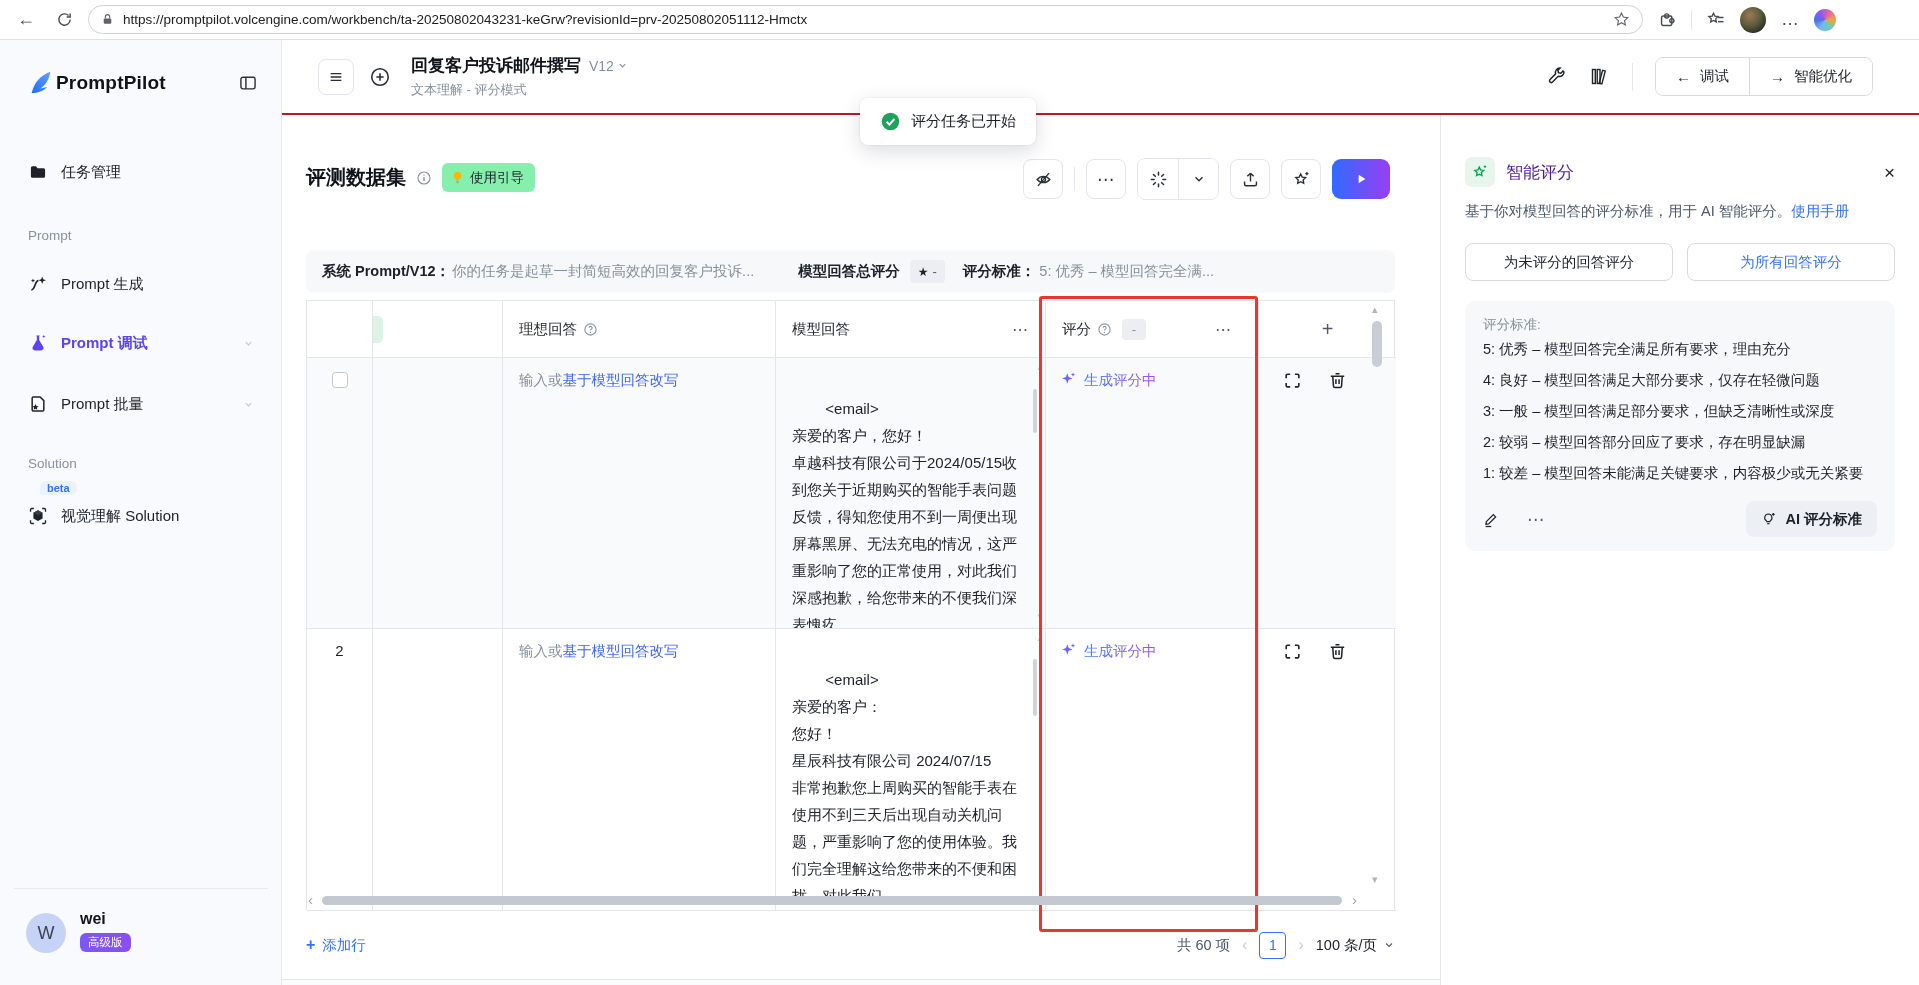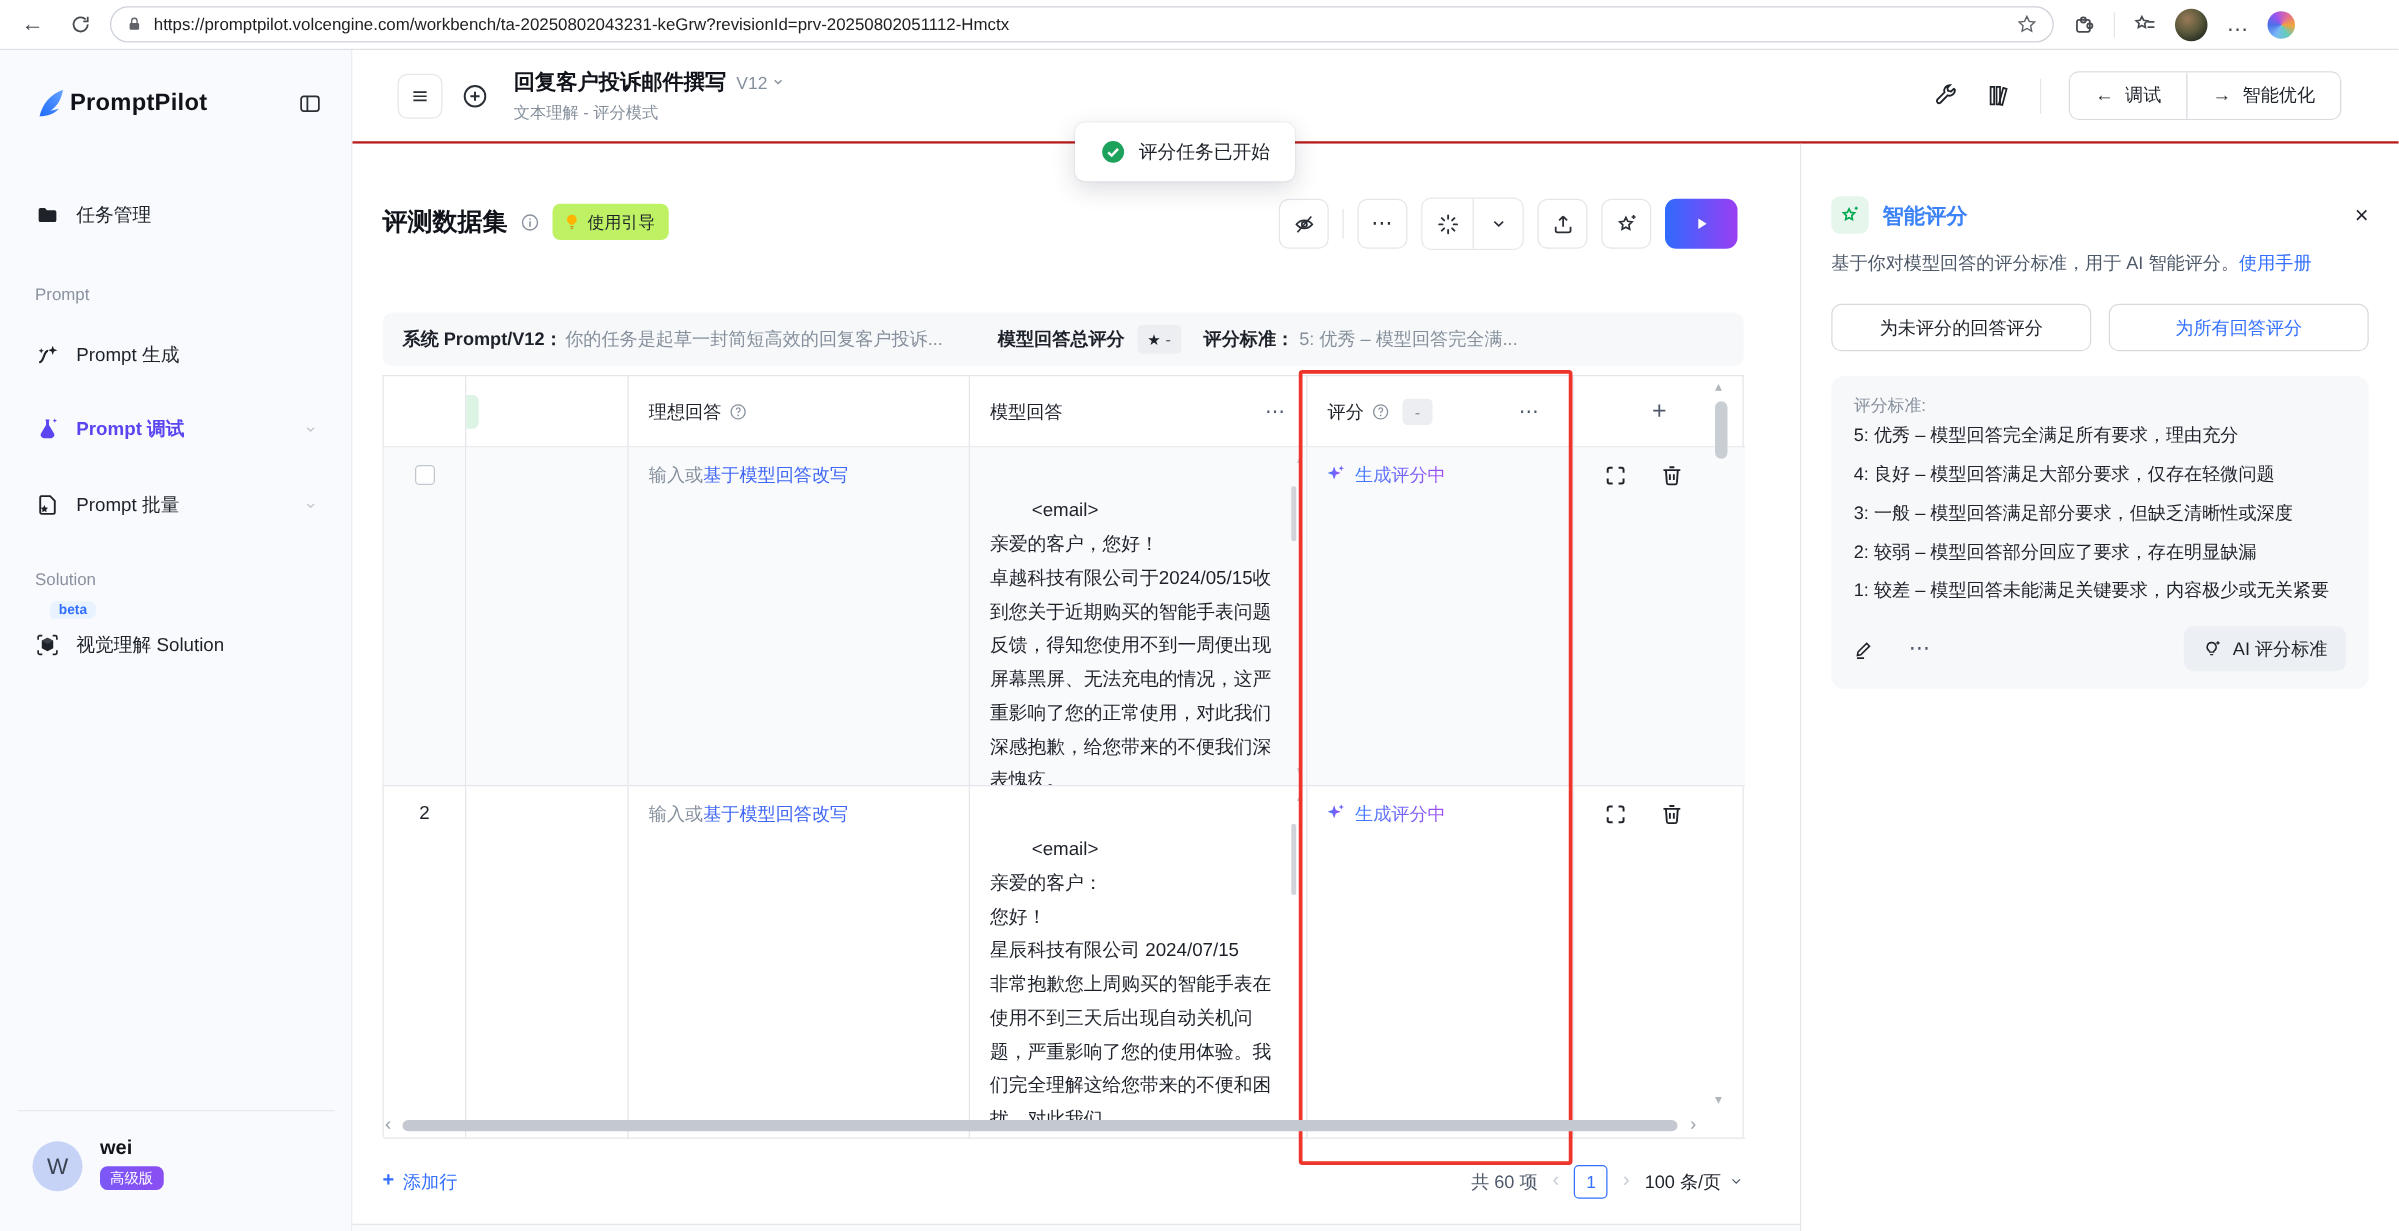--- a/index.html
+++ b/index.html
@@ -62,21 +62,21 @@
   
   .toast { position:absolute; left:860px; top:58px; height:47px; background:#fff; border-radius:8px;
            box-shadow:0 6px 20px rgba(30,38,60,.16), 0 0 0 1px rgba(30,38,60,.04); display:flex; align-items:center;
            gap:10px; padding:0 20px; z-index:25; }
   .toast-text { font-size:15px; color:#1d2129; white-space:nowrap; }
 
   
   .main { position:absolute; left:282px; top:75px; width:1158px; height:870px; background:#fff; }
   .ds-title-row { position:absolute; left:24px; top:48px; display:flex; align-items:center; gap:10px; }
   .ds-title { font-size:20px; font-weight:700; color:#10131a; }
-  .guide-chip { display:flex; align-items:center; gap:5px; background:#bef264; border-radius:6px; height:29px;
+  .guide-chip { display:flex; align-items:center; gap:5px; background:#86efac; border-radius:6px; height:29px;
                 padding:0 11px 0 8px; font-size:13.5px; color:#1d2129; cursor:pointer; }
   .toolbar { position:absolute; right:50px; top:43px; display:flex; align-items:center; gap:11px; }
   .tb-btn { width:40px; height:40px; border:1px solid #e5e6eb; border-radius:8px; background:#fff;
             display:flex; align-items:center; justify-content:center; cursor:pointer; color:#2a2f36; }
   .tb-split { display:flex; border:1px solid #e5e6eb; border-radius:8px; overflow:hidden; }
   .tb-split .half { width:40px; height:40px; background:#fff; display:flex; align-items:center; justify-content:center; cursor:pointer; }
   .tb-split .half + .half { border-left:1px solid #e5e6eb; }
   .dots { font-size:17px; color:#2a2f36; letter-spacing:1px; }
   .play-btn { width:58px; height:40px; border-radius:9px; background:linear-gradient(90deg,#2f6bff,#9a3ef2);
               display:flex; align-items:center; justify-content:center; cursor:pointer; }
@@ -143,34 +143,34 @@
   .pagi-page { width:27px; height:27px; border:1px solid #3370ff; color:#3370ff; border-radius:4px; display:flex;
                align-items:center; justify-content:center; font-size:14px; cursor:pointer; }
   .pagi-size { display:flex; align-items:center; gap:6px; font-size:14.5px; color:#1d2129; cursor:pointer; }
   .main-bottom { position:absolute; left:0; top:864px; width:1158px; height:6px; border-top:1px solid #e5e6eb; background:#fafbfc; }
 
   
   .panel { position:absolute; left:1440px; top:75px; width:479px; height:870px; background:#fff;
            border-left:1px solid #e5e6eb; padding:42px 24px 0; }
   .panel-head { display:flex; align-items:center; gap:11px; }
   .panel-chip { width:30px; height:30px; border-radius:7px; background:#e6f6ec; display:flex; align-items:center; justify-content:center; }
-  .panel-title { font-size:17px; font-weight:700; color:#3b82f6; }
+  .panel-title { font-size:17px; font-weight:400; color:#4c1d95; }
   .panel-close { margin-left:auto; font-size:19px; color:#1d2129; cursor:pointer; line-height:1; }
   .panel-desc { margin-top:13px; font-size:14.5px; color:#4e5969; line-height:22px; }
   .panel-desc .lnk { color:#3370ff; cursor:pointer; }
   .panel-btns { margin-top:21px; display:flex; gap:14px; }
   .pbtn { flex:1; height:38px; border:1px solid #d8dade; border-radius:8px; background:#fff; display:flex;
           align-items:center; justify-content:center; font-size:14.5px; color:#1d2129; cursor:pointer; }
   .pbtn.blue { color:#3370ff; }
   .crit-card { margin-top:20px; background:#f7f8fa; border-radius:10px; padding:15px 18px 14px; }
   .crit-title { font-size:13.5px; color:#86909c; }
   .crit-line { font-size:14.5px; color:#1d2129; line-height:31px; }
   .crit-foot { margin-top:12px; display:flex; align-items:center; gap:26px; }
   .ai-btn { margin-left:auto; height:36px; background:#eceff3; border-radius:8px; display:flex; align-items:center;
-            gap:8px; padding:0 15px; font-size:14.5px; color:#1d2129; cursor:pointer; }
+            gap:8px; padding:0 15px; font-size:14.5px; color:#1d2129; cursor:pointer;font-weight:bold; }
 </style>
 </head>
 <body>
 
 <svg width="0" height="0" aria-hidden="true">
   <defs>
     <linearGradient id="gspark" x1="0" y1="0" x2="1" y2="0">
       <stop offset="0" stop-color="#3a7bff"></stop>
         <stop offset="1" stop-color="#a44df2"></stop>
     </linearGradient>

